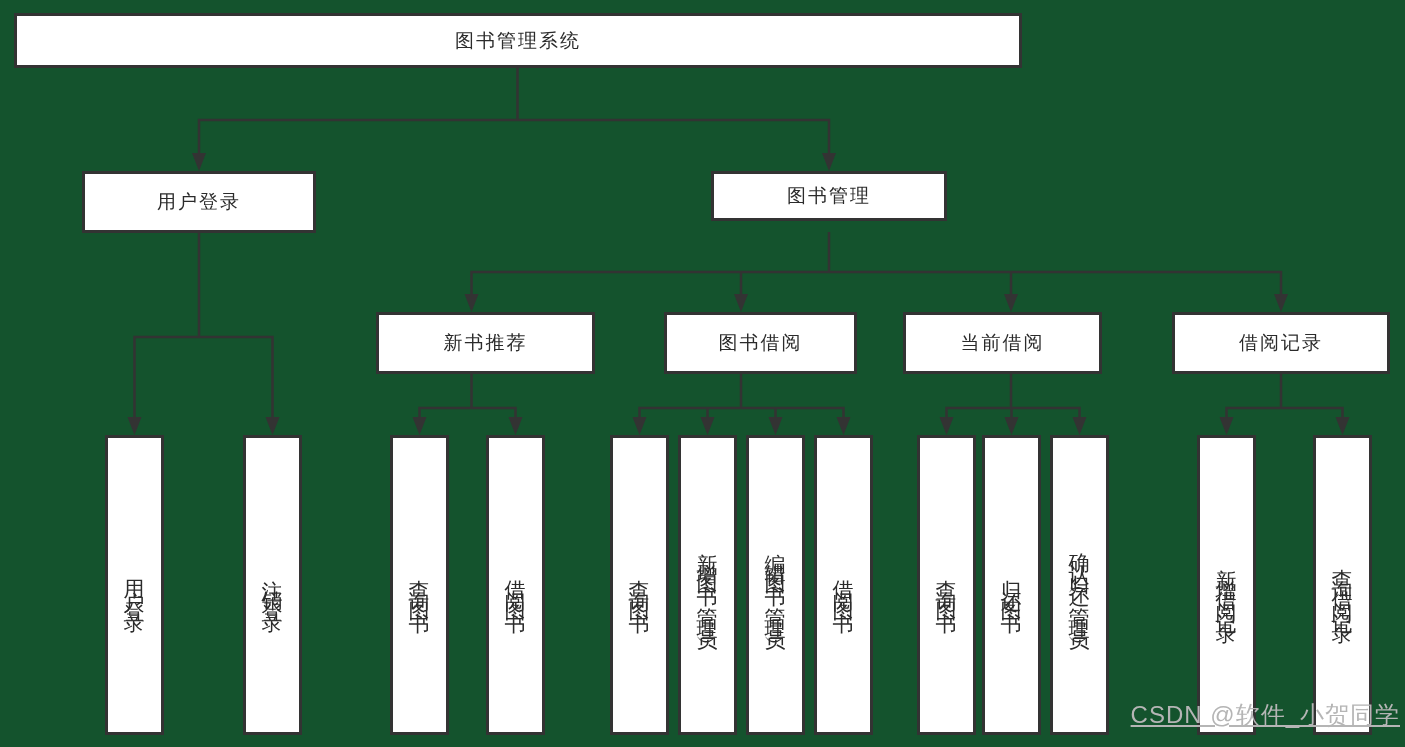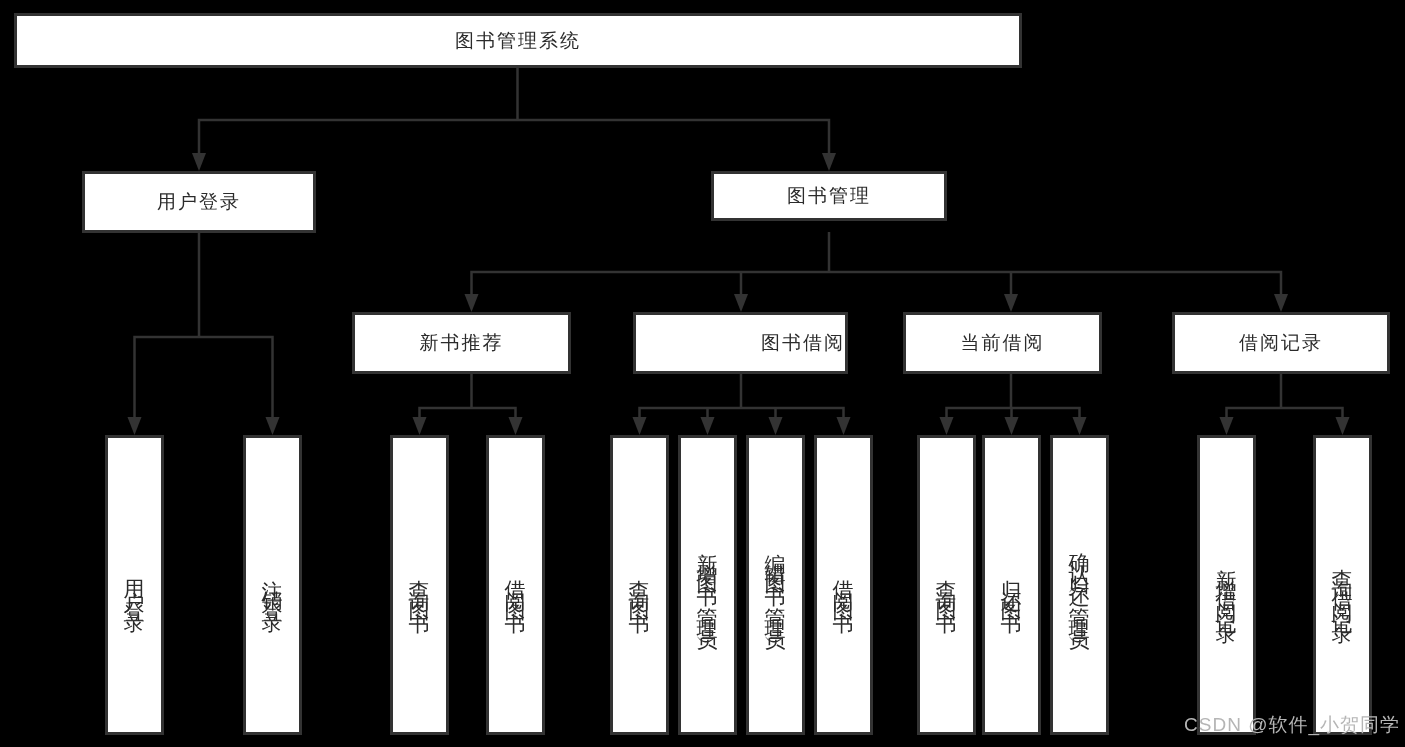--- a/index.html
+++ b/index.html
@@ -1,19 +1,19 @@
 <!DOCTYPE html>
 <html><head>
 <meta charset="utf-8">
 <style>
   html,body{margin:0;padding:0;background:#ffffff;}
   .stage{
     position:relative;
     width:1405px;height:747px;
-    background:#000000;
+    background:#14532d;
     font-family:"Liberation Sans", sans-serif;
     overflow:hidden;
   }
   .wires{position:absolute;left:0;top:0;}
   .wire{stroke:#333333;stroke-width:2.5;fill:none;}
   .arrowhead{fill:#333333;stroke:none;}
   .box{
     position:absolute;
     box-sizing:border-box;
     background:#ffffff;
@@ -26,25 +26,26 @@
   .vlabel{
     writing-mode:vertical-rl;
     text-orientation:mixed;
     font-size:21px;
     line-height:1;
     letter-spacing:11px;
     white-space:nowrap;
   }
   .watermark{
     position:absolute;
-    right:5px;bottom:9px;
-    font-size:19px;
+    right:5px;bottom:16px;
+    font-size:24px;
     color:#b5b5b5;
     letter-spacing:1px;
     white-space:nowrap;
+    text-decoration:underline;
   }
 </style>
 </head>
 <body>
 
 <div class="stage">
 
   <svg class="wires" width="1405" height="747" viewBox="0 0 1405 747" aria-hidden="true">
     <path class="wire" d="
       M517.5 68 L517.5 121
@@ -108,24 +109,24 @@
     <span class="hlabel">图书管理系统</span>
   </div>
 
   <div class="box" style="left:82px;top:171px;width:234px;height:62px;">
     <span class="hlabel">用户登录</span>
   </div>
   <div class="box" style="left:711px;top:171px;width:236px;height:50px;">
     <span class="hlabel">图书管理</span>
   </div>
 
-  <div class="box" style="left:352px;top:312px;width:219px;height:62px;">
+  <div class="box" style="left:376px;top:312px;width:219px;height:62px;">
     <span class="hlabel">新书推荐</span>
   </div>
-  <div class="box" style="left:633px;top:312px;width:215px;height:62px;justify-content:flex-end;">
+  <div class="box" style="left:664px;top:312px;width:193px;height:62px;">
     <span class="hlabel">图书借阅</span>
   </div>
   <div class="box" style="left:903px;top:312px;width:199px;height:62px;">
     <span class="hlabel">当前借阅</span>
   </div>
   <div class="box" style="left:1172px;top:312px;width:218px;height:62px;">
     <span class="hlabel">借阅记录</span>
   </div>
 
   <div class="box leaf" style="left:105px;">

